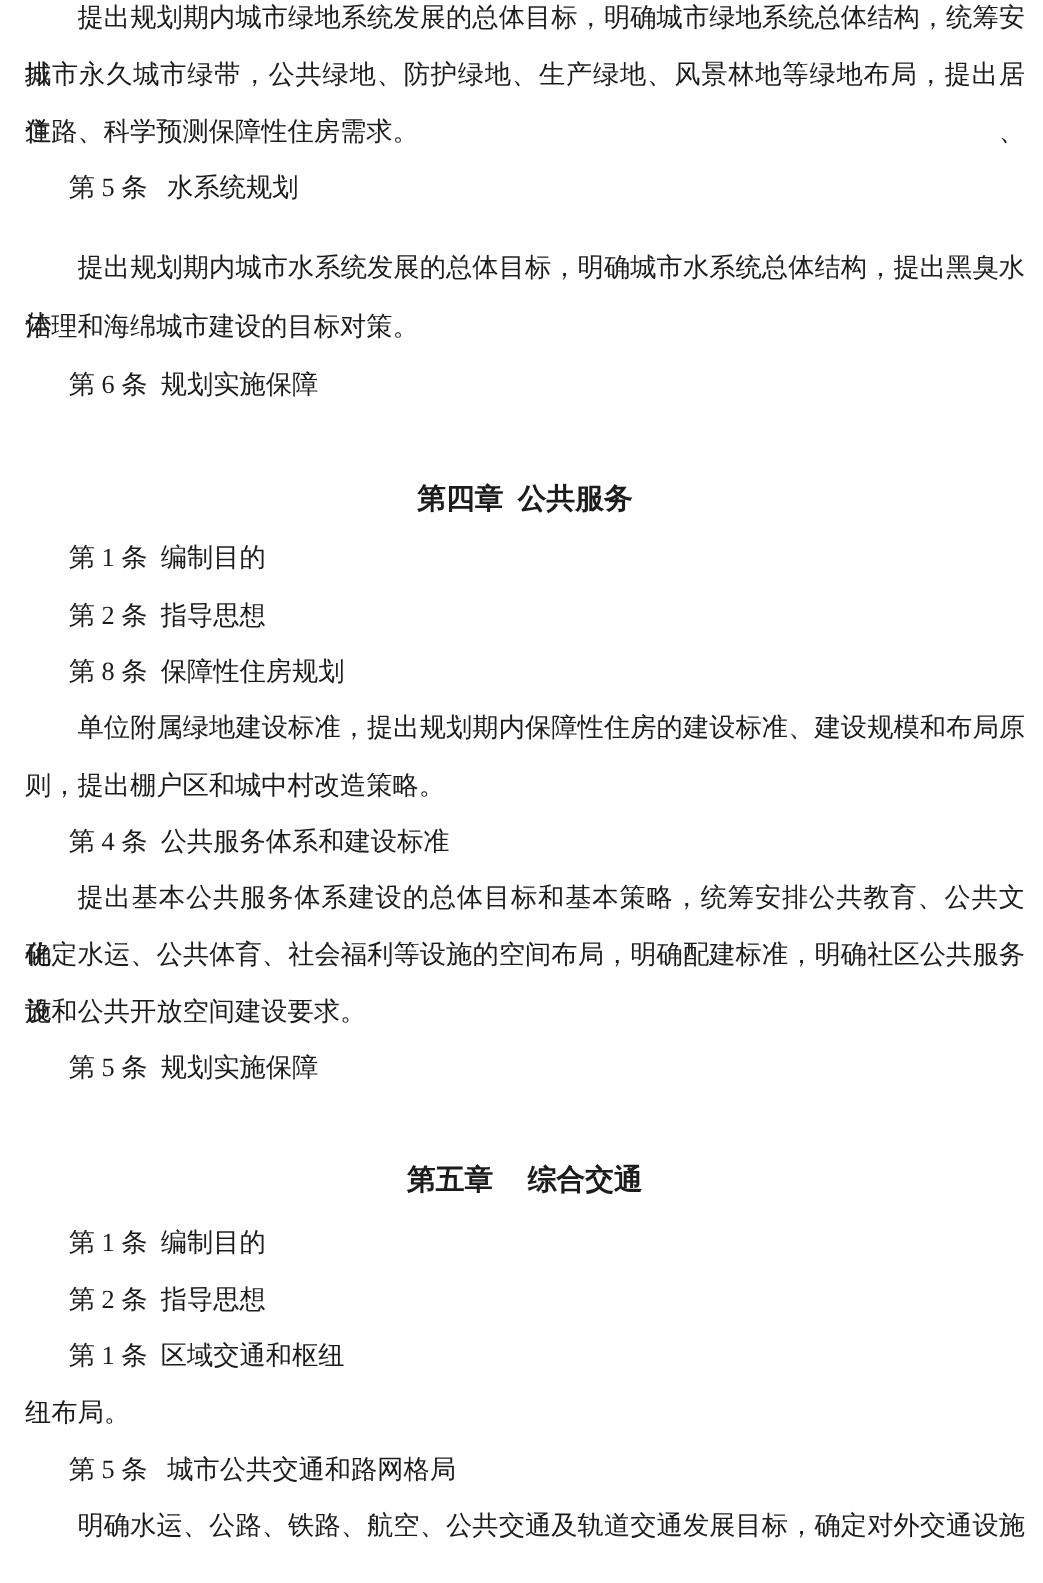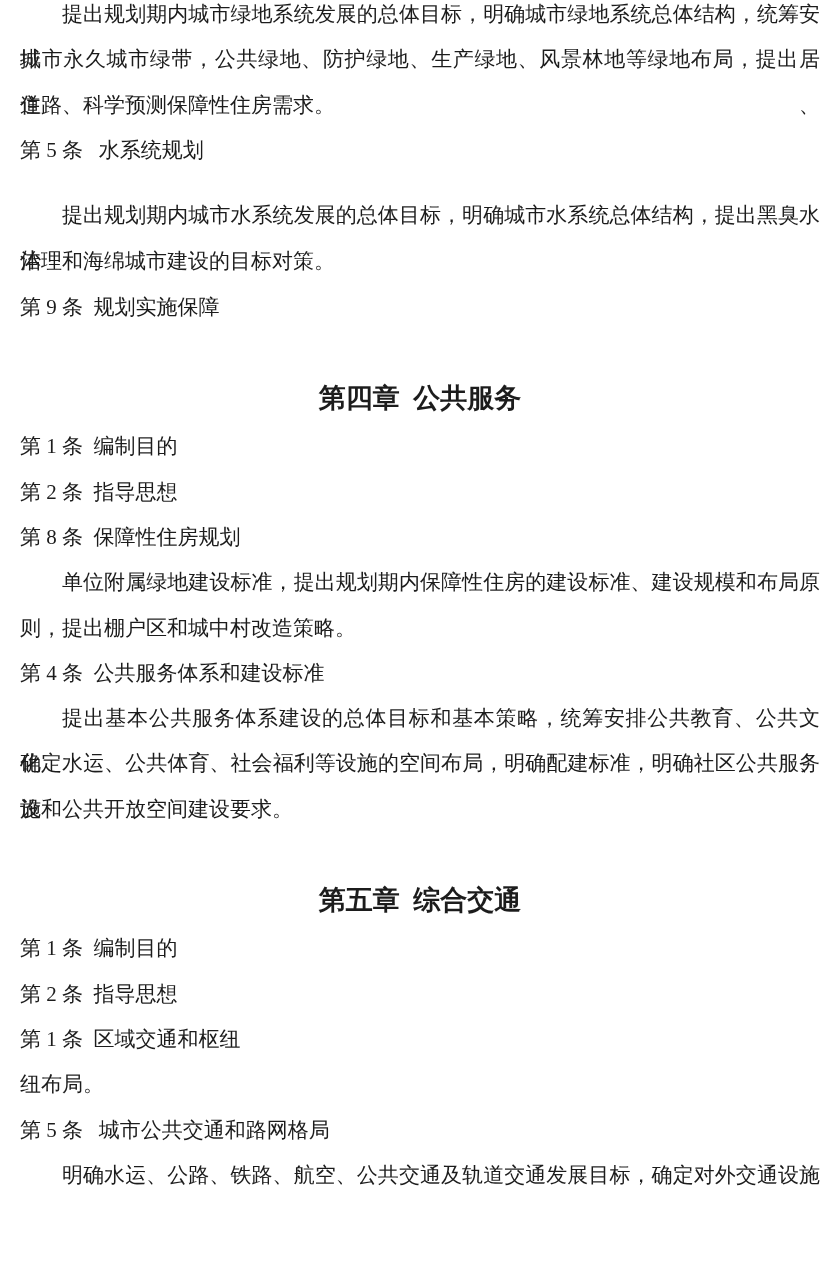--- a/index.html
+++ b/index.html
@@ -29,50 +29,52 @@
   .fill {
     white-space: normal;
     text-align: justify;
     text-align-last: justify;
   }
   .para-first {
     text-indent: 42px;
   }
   .article {
     white-space: pre;
+    margin-left: 35px;
   }
   .chapter {
     font-weight: bold;
-    font-size: 27px;
+    font-size: 23px;
     text-align: center;
     text-align-last: center;
     white-space: pre;
   }
 </style>
 </head>
 <body>
 
 <div id="doc">
     <div class="line para-first fill">提出规划期内城市绿地系统发展的总体目标，明确城市绿地系统总体结构，统筹安排</div>
     <div class="line para fill">城市永久城市绿带，公共绿地、防护绿地、生产绿地、风景林地等绿地布局，提出居住、</div>
     <div class="line para">道路、科学预测保障性住房需求。</div>
     <div class="line article">第 5 条   水系统规划</div>
     <div class="line para-first fill" style="margin-top: 21px; font-family: Liberation Mono, monospace;">提出规划期内城市水系统发展的总体目标，明确城市水系统总体结构，提出黑臭水体</div>
     <div class="line para">治理和海绵城市建设的目标对策。</div>
-    <div class="line article">第 9 条  规划实施保障</div>
+    <div class="line article">第 6 条  规划实施保障</div>
     <div class="line chapter" style="margin-top: 46px; margin-bottom: 3px;">第四章  公共服务</div>
     <div class="line article">第 1 条  编制目的</div>
     <div class="line article">第 2 条  指导思想</div>
     <div class="line article">第 8 条  保障性住房规划</div>
     <div class="line para-first fill">单位附属绿地建设标准，提出规划期内保障性住房的建设标准、建设规模和布局原</div>
     <div class="line para">则，提出棚户区和城中村改造策略。</div>
     <div class="line article">第 4 条  公共服务体系和建设标准</div>
     <div class="line para-first fill">提出基本公共服务体系建设的总体目标和基本策略，统筹安排公共教育、公共文化、</div>
     <div class="line para fill">确定水运、公共体育、社会福利等设施的空间布局，明确配建标准，明确社区公共服务设</div>
     <div class="line para">施和公共开放空间建设要求。</div>
-    <div class="line chapter" style="margin-top: 46px; margin-bottom: 3px;">第五章  综合交通</div>
+    <div class="line article">第 5 条  规划实施保障</div>
+    <div class="line chapter" style="margin-top: 46px; margin-bottom: 3px; font-family: Liberation Mono, monospace;">第五章  综合交通</div>
     <div class="line article">第 1 条  编制目的</div>
     <div class="line article">第 2 条  指导思想</div>
     <div class="line article">第 1 条  区域交通和枢纽</div>
     <div class="line para">纽布局。</div>
     <div class="line article">第 5 条   城市公共交通和路网格局</div>
     <div class="line para-first fill clipped">明确水运、公路、铁路、航空、公共交通及轨道交通发展目标，确定对外交通设施</div>
   </div>
 
 </body></html>

